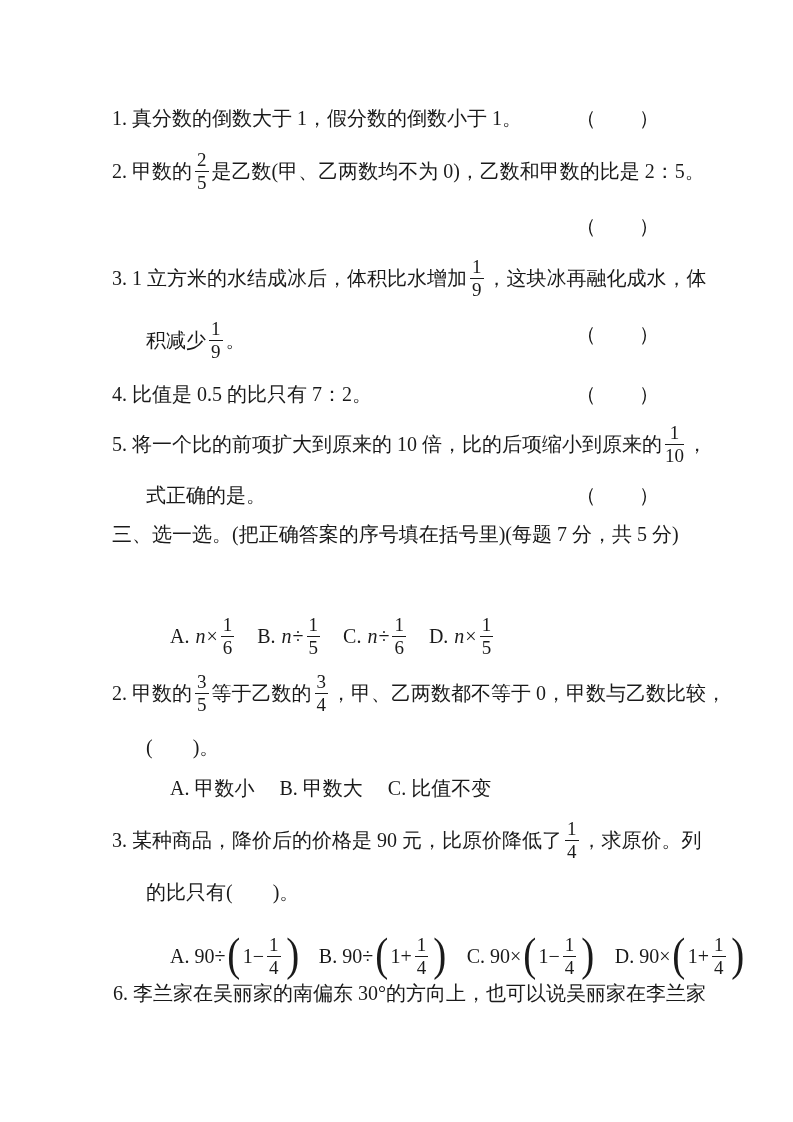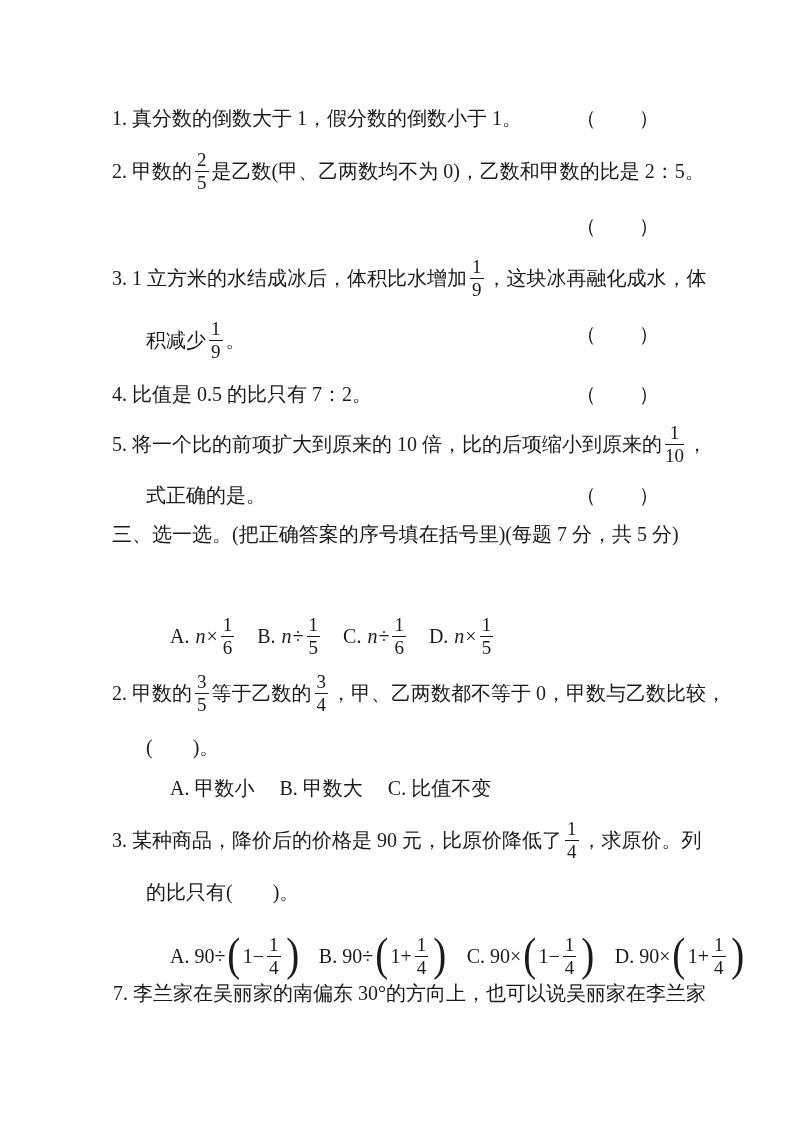--- a/index.html
+++ b/index.html
@@ -89,16 +89,16 @@
     <span class="txt">的比只有(　　)。</span>
   </div>
   <div class="row opts gap6" style="top:935px">
     <span>A. 90÷<span class="bigp">(</span>1−<span class="frac"><span class="num">1</span><span class="den">4</span></span><span class="bigp">)</span></span>
     <span>B. 90÷<span class="bigp">(</span>1+<span class="frac"><span class="num">1</span><span class="den">4</span></span><span class="bigp">)</span></span>
     <span>C. 90×<span class="bigp">(</span>1−<span class="frac"><span class="num">1</span><span class="den">4</span></span><span class="bigp">)</span></span>
     <span>D. 90×<span class="bigp">(</span>1+<span class="frac"><span class="num">1</span><span class="den">4</span></span><span class="bigp">)</span></span>
   </div>
 
   <div class="row" style="top:979px;left:113px;right:auto">
-    <span class="txt">7. 李兰家在吴丽家的南偏东 30°的方向上，也可以说吴丽家在李兰家</span>
+    <span class="txt">6. 李兰家在吴丽家的南偏东 30°的方向上，也可以说吴丽家在李兰家</span>
   </div>
 
 </div>
 
 </body></html>

